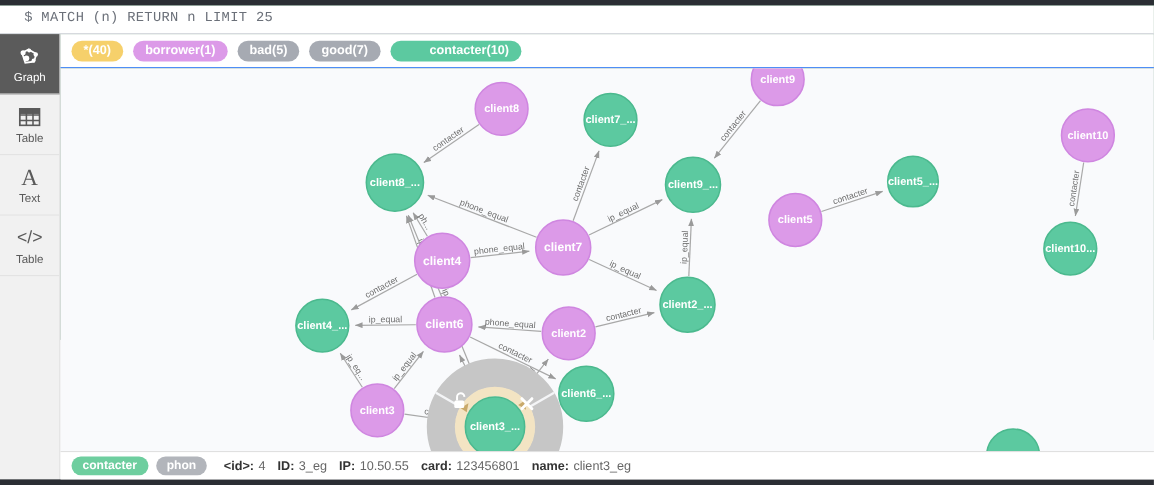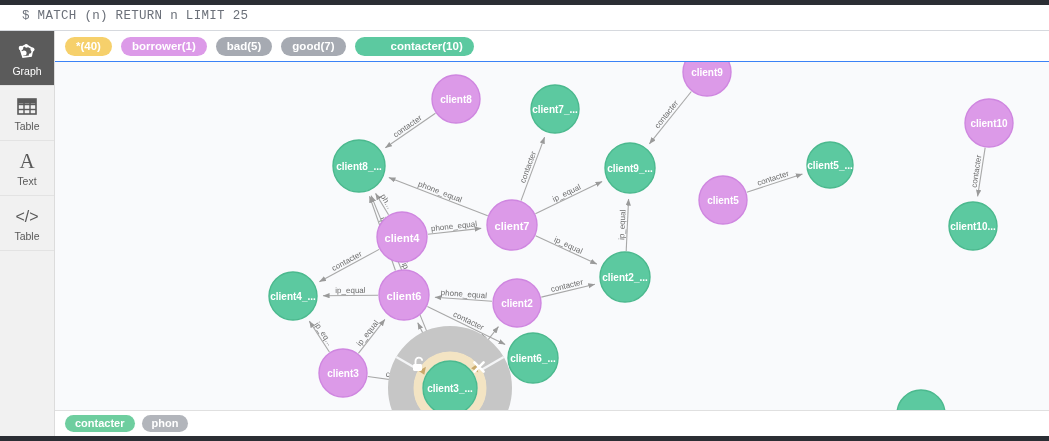--- a/index.html
+++ b/index.html
@@ -319,17 +319,29 @@
           <g>
             <circle cx="866" cy="352" r="24" fill="#5cc9a0" stroke="#4bb98e" stroke-width="1.4" class="nodecircle"></circle>
           </g>
         </g>
     </svg>
   </div>
 
   <div class="inspector" id="inspector">
       <div class="ichip" style="background: rgb(110, 206, 159);">contacter</div>
       <div class="ichip" style="background: rgb(178, 181, 187);">phon</div>
+      <div class="props">
+        <b>&lt;id&gt;:</b>
+        <span class="v">4</span>
+        <b>ID:</b>
+        <span class="v">3_eg</span>
+        <b>IP:</b>
+        <span class="v">10.50.55</span>
+        <b>card:</b>
+        <span class="v">123456801</span>
+        <b>name:</b>
+        <span class="v">client3_eg</span>
+      </div>
     </div>
 
   <div class="botstrip"></div>
   <div class="sbfill"></div>
 </div>
 
 </body></html>

